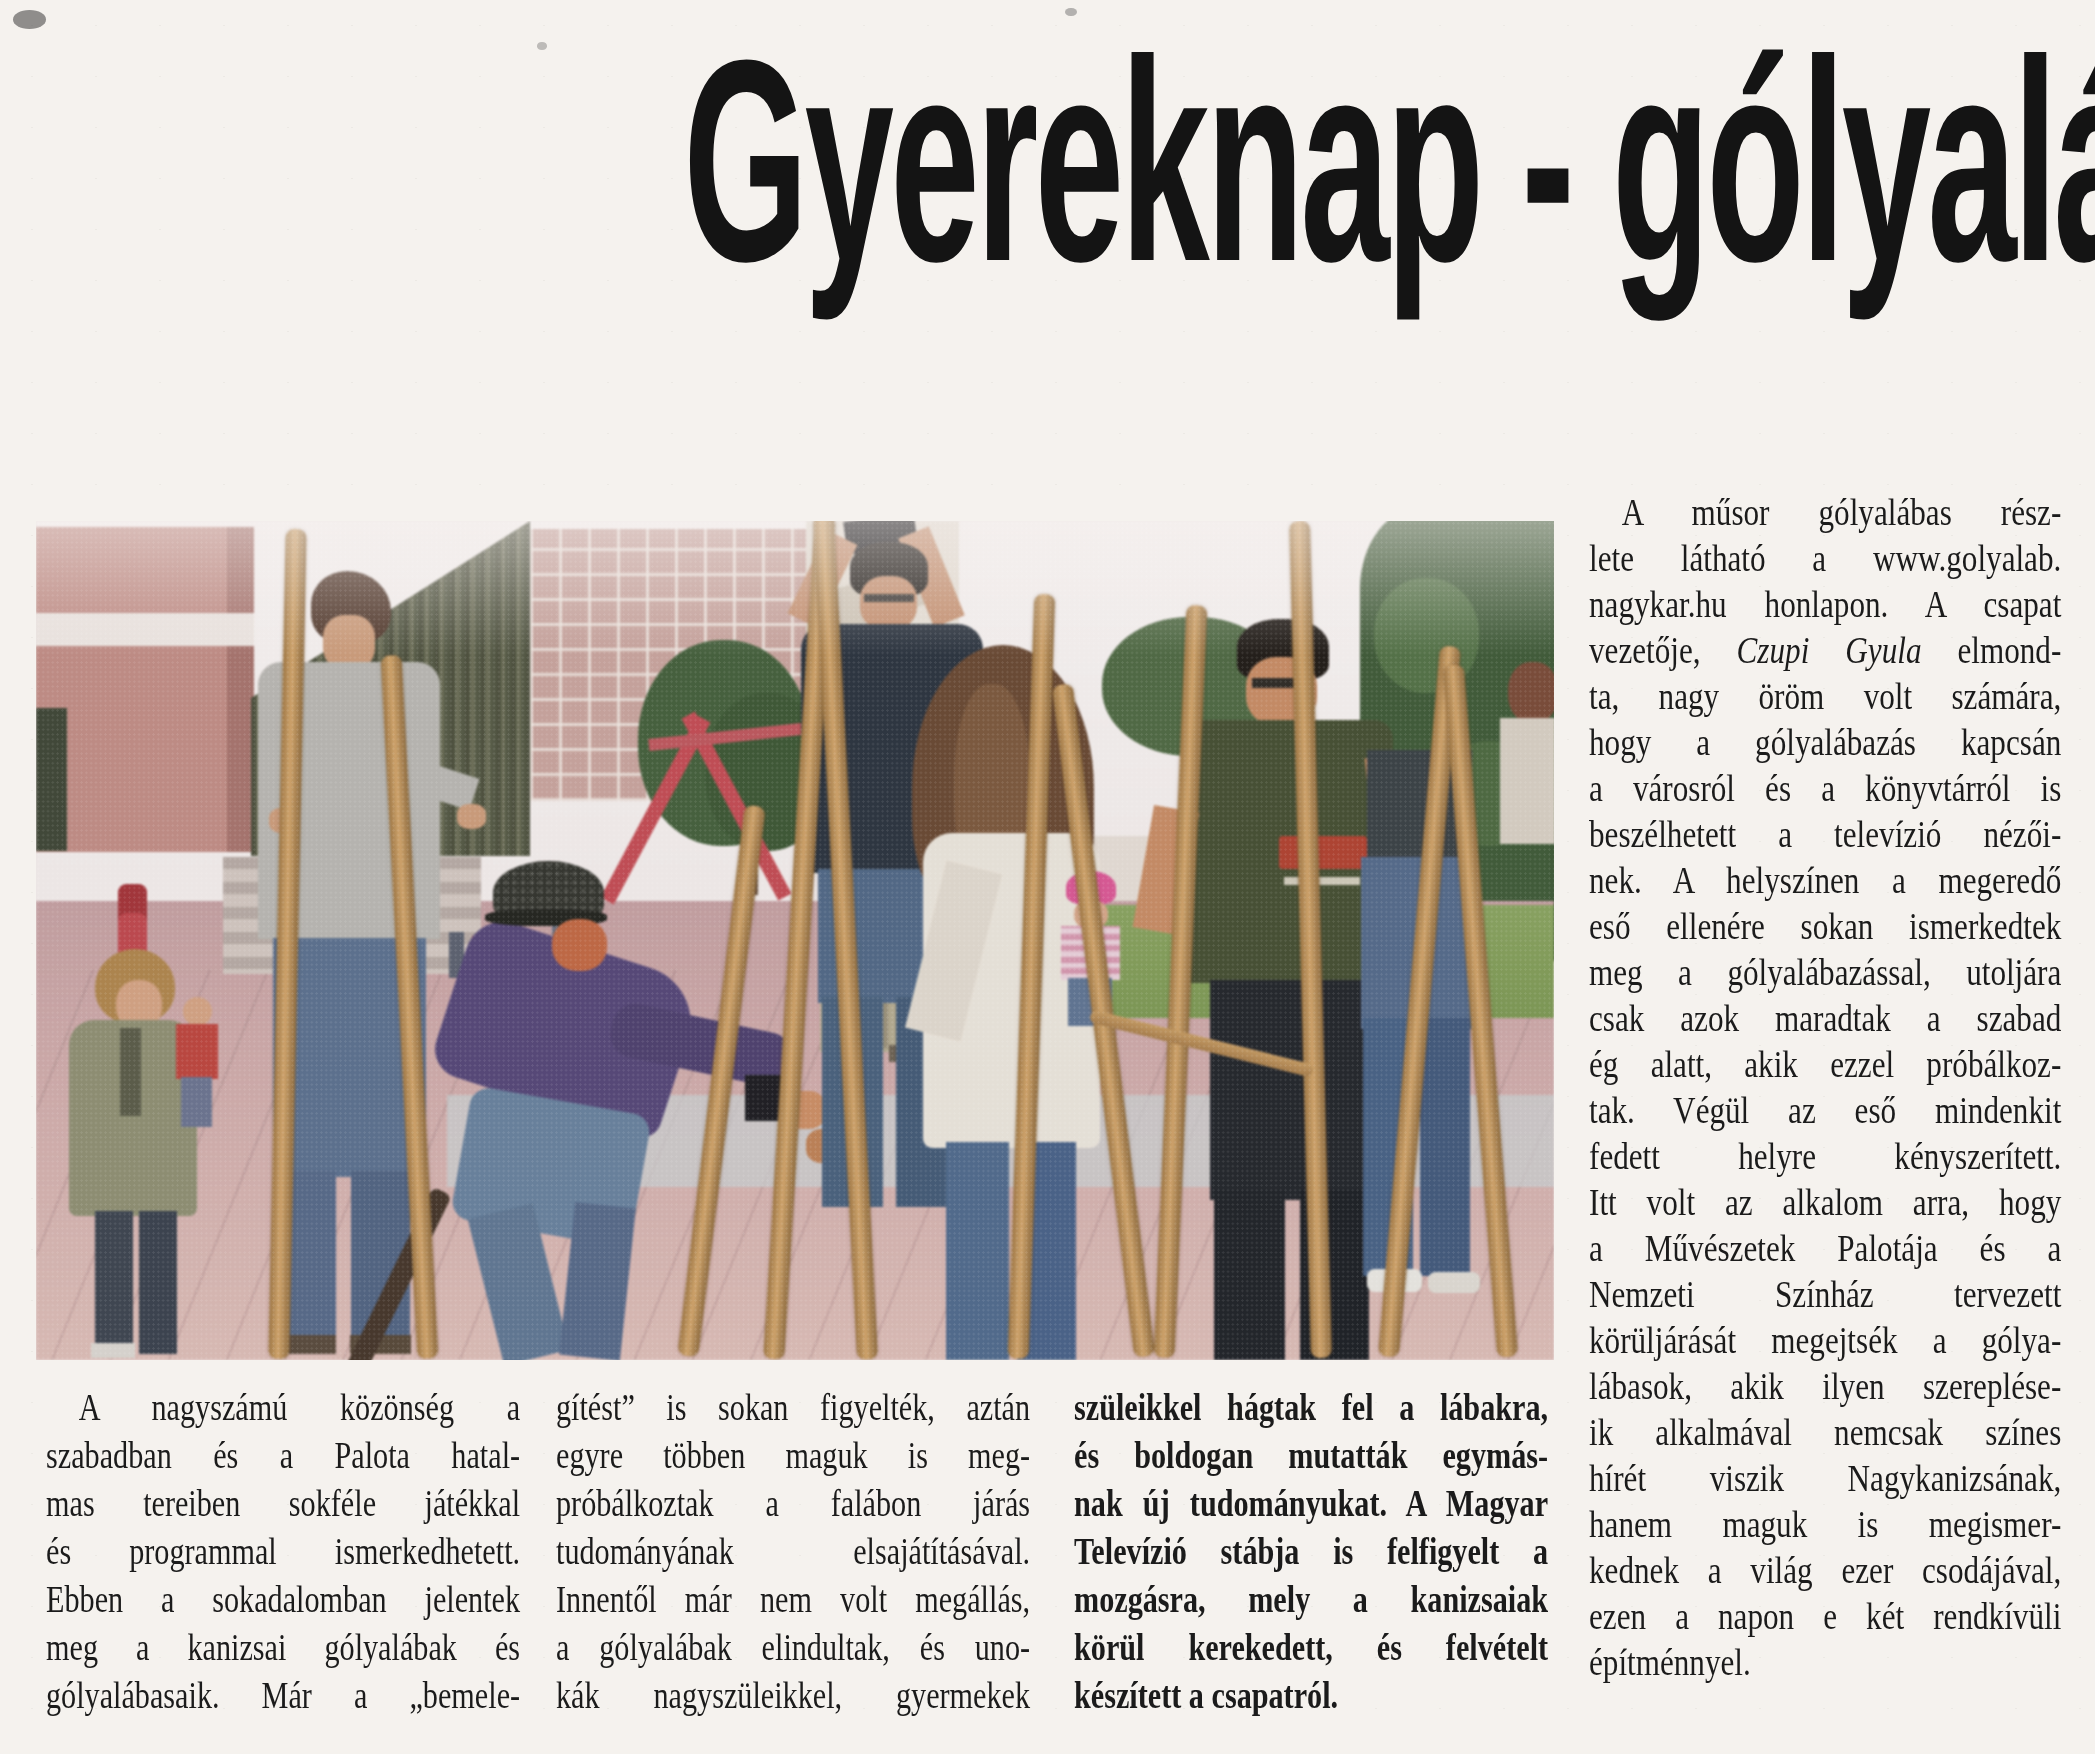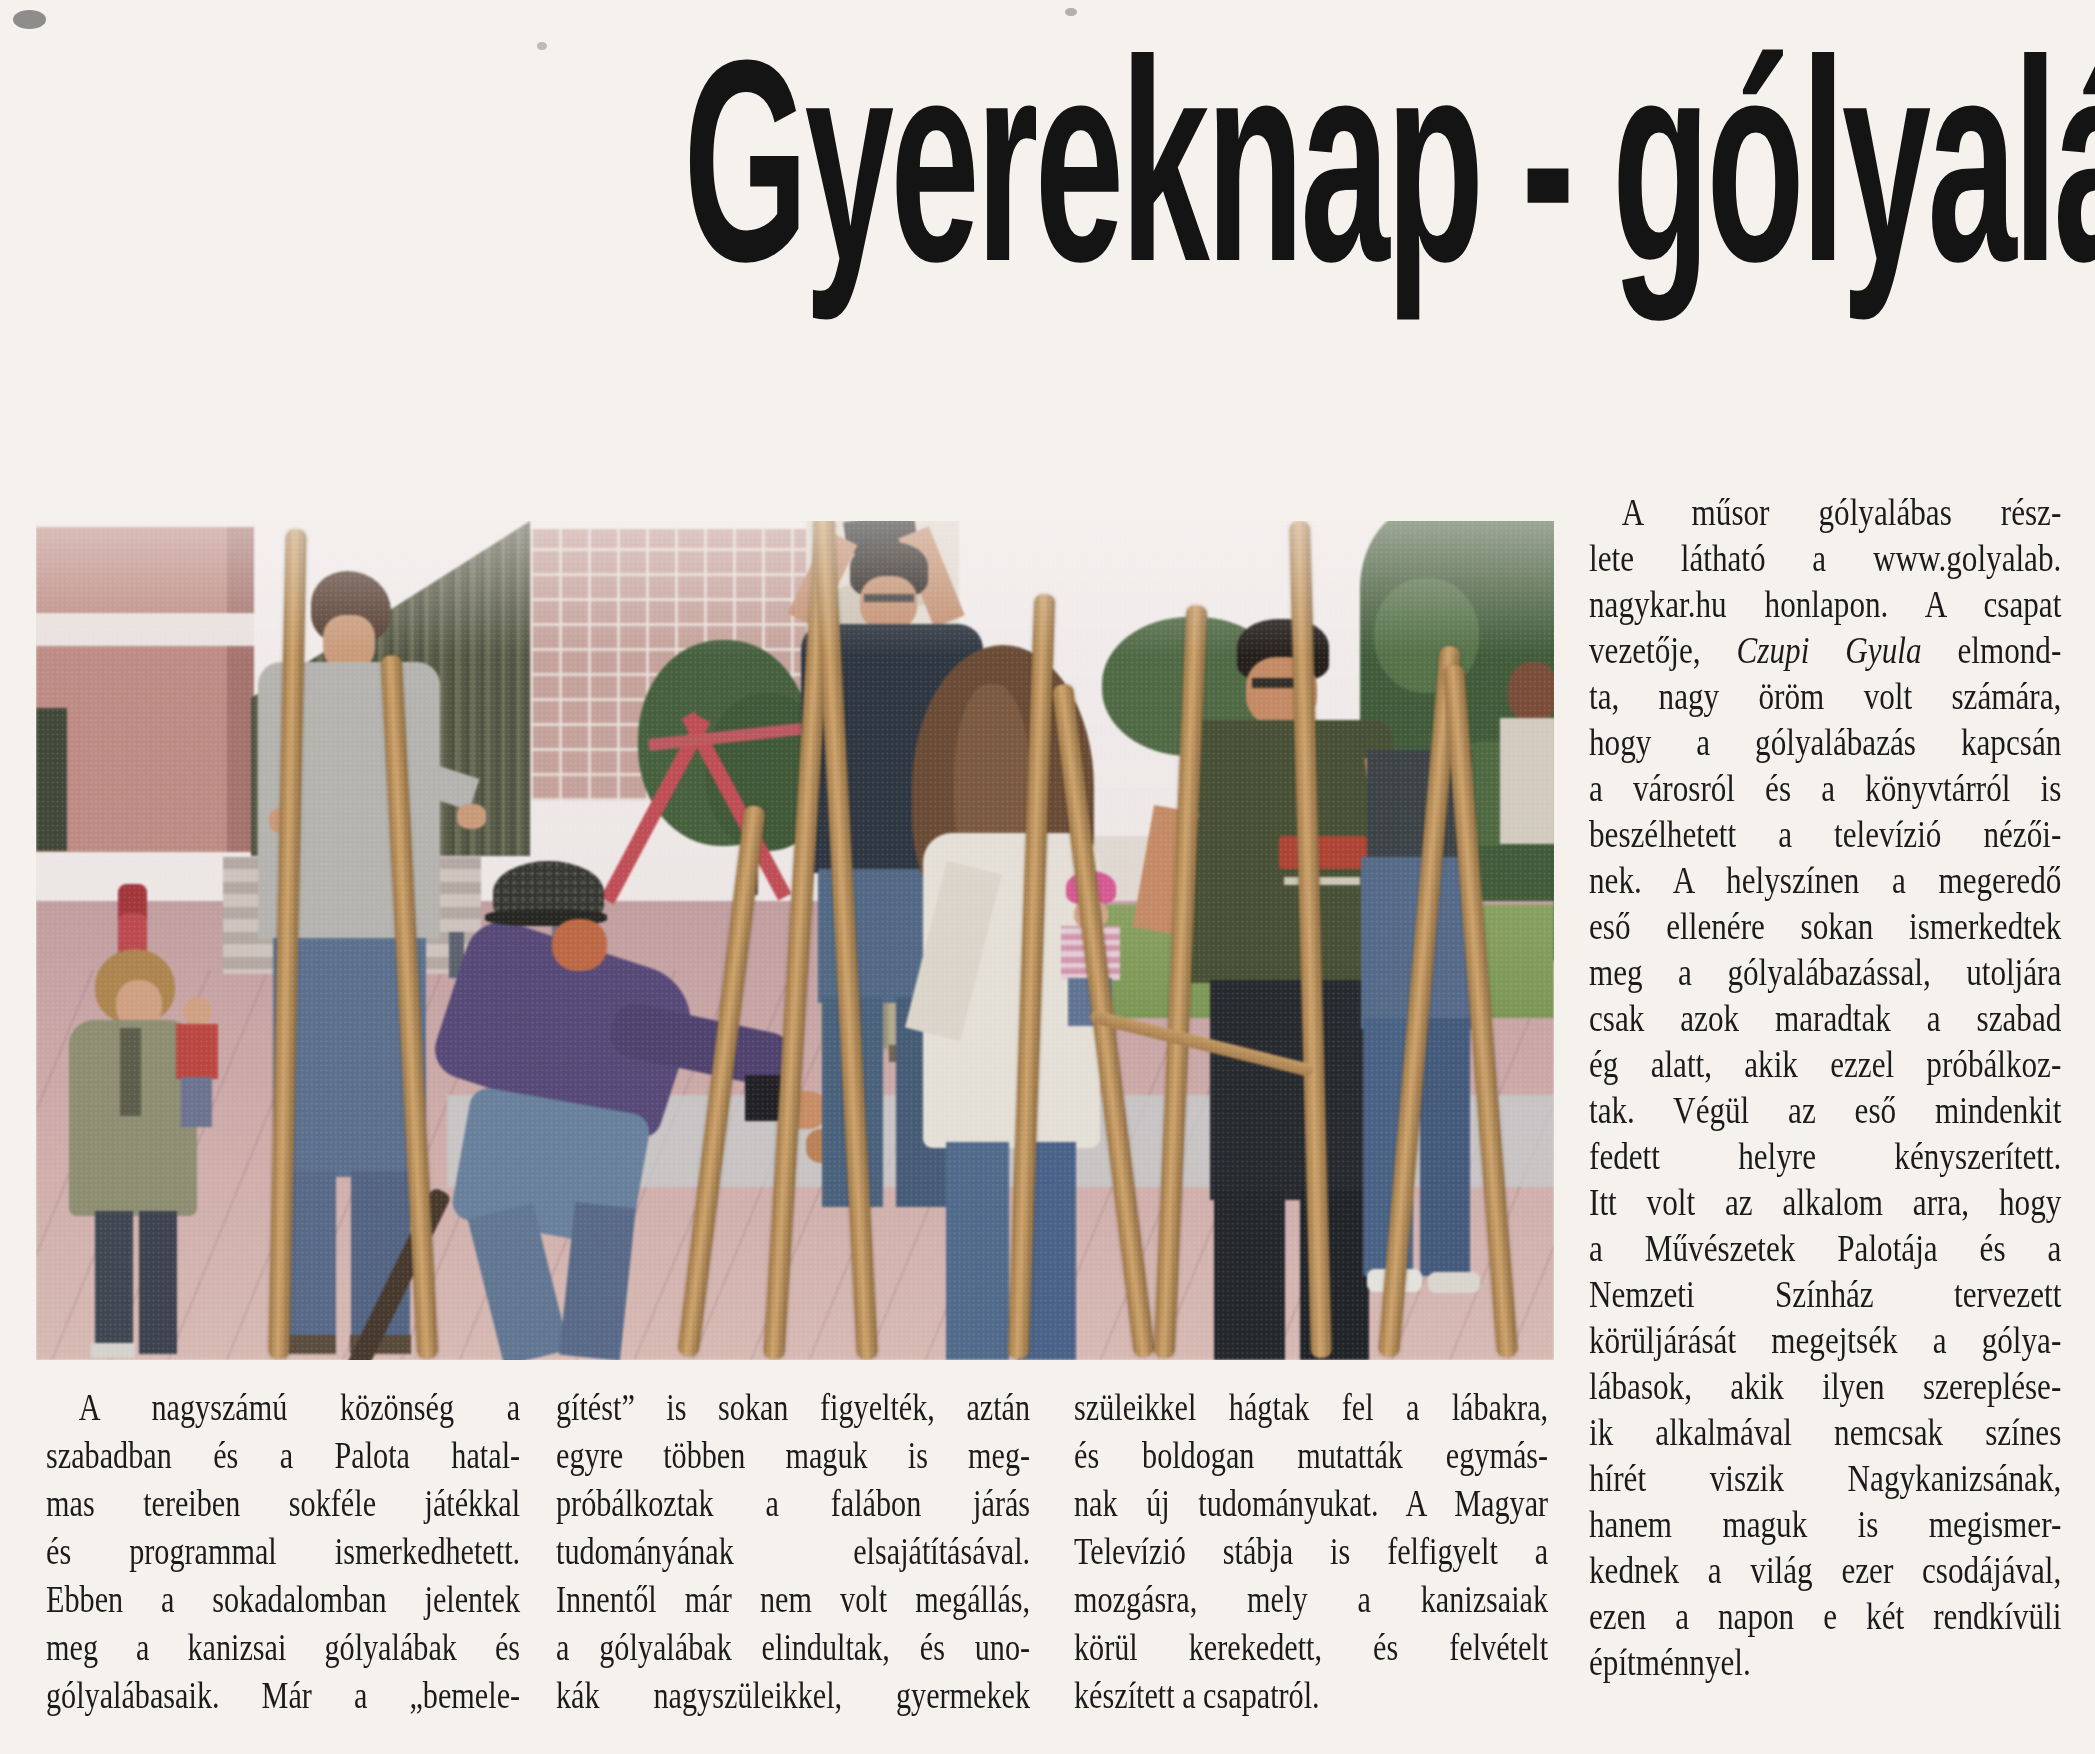--- a/index.html
+++ b/index.html
@@ -222,21 +222,21 @@
   <div class="col-inner">
       <div class="line">gítést” is sokan figyelték, aztán</div>
       <div class="line">egyre többen maguk is meg-</div>
       <div class="line">próbálkoztak a falábon járás</div>
       <div class="line">tudományának elsajátításával.</div>
       <div class="line">Innentől már nem volt megállás,</div>
       <div class="line">a gólyalábak elindultak, és uno-</div>
       <div class="line">kák nagyszüleikkel, gyermekek</div>
     </div>
 </div>
-<div class="col bottom" style="left:1074px;top:1384px;width:476px;" data-last-left="true">
+<div class="col bottom" style="left:1074px;top:1384px;width:476px;font-weight:bold;" data-last-left="true">
   <div class="col-inner">
       <div class="line">szüleikkel hágtak fel a lábakra,</div>
       <div class="line">és boldogan mutatták egymás-</div>
       <div class="line">nak új tudományukat. A Magyar</div>
       <div class="line">Televízió stábja is felfigyelt a</div>
       <div class="line">mozgásra, mely a kanizsaiak</div>
       <div class="line">körül kerekedett, és felvételt</div>
       <div class="line">készített a csapatról.</div>
     </div>
 </div>

